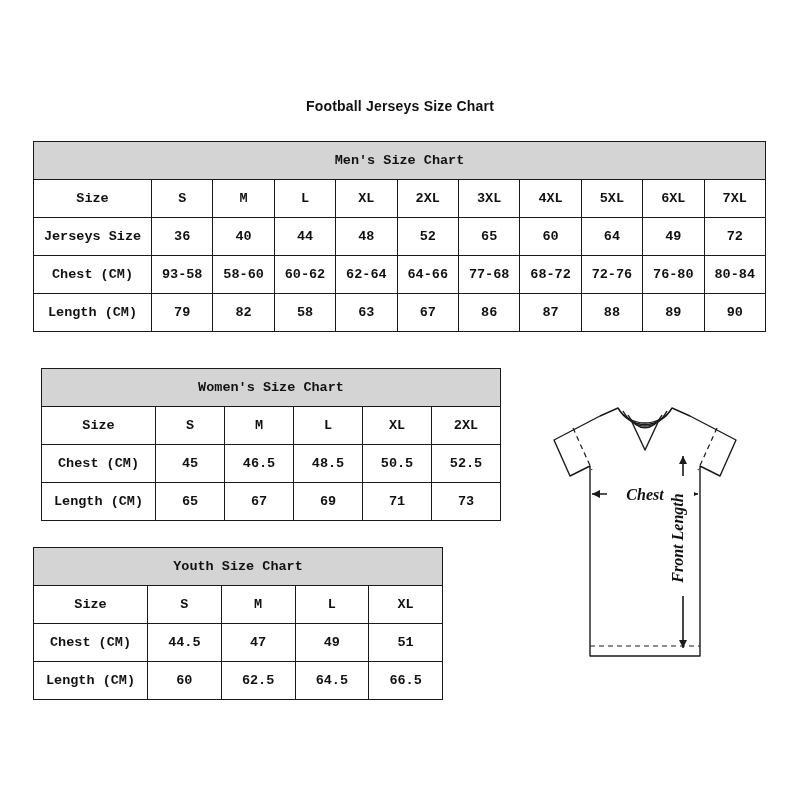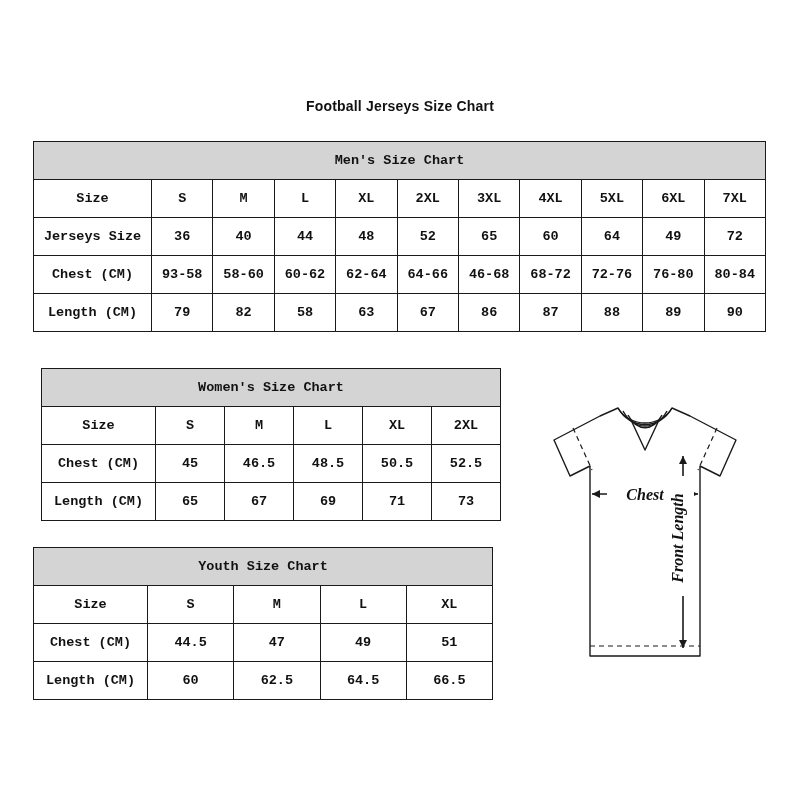--- a/index.html
+++ b/index.html
@@ -74,21 +74,21 @@
   #womens-wrap table { width: 460px; }
   #womens-wrap col.lbl { width: 114px; }
 
   
   #youth-wrap {
     position: absolute;
     left: 33px;
     top: 547px;
     width: 460px;
   }
-  #youth-wrap table { width: 460px; }
+  #youth-wrap table { width: 410px; }
   #youth-wrap col.lbl { width: 114px; }
 
   
   #shirt-diagram {
     position: absolute;
     left: 500px;
     top: 398px;
     width: 290px;
     height: 300px;
     text-decoration: underline;
@@ -156,21 +156,21 @@
         <td>49</td>
         <td>72</td>
       </tr>
       <tr>
         <td class="label-cell">Chest (CM)</td>
         <td>93-58</td>
         <td>58-60</td>
         <td>60-62</td>
         <td>62-64</td>
         <td>64-66</td>
-        <td>46-68</td>
+        <td>77-68</td>
         <td>68-72</td>
         <td>72-76</td>
         <td>76-80</td>
         <td>80-84</td>
       </tr>
       <tr>
         <td class="label-cell">Length (CM)</td>
         <td>79</td>
         <td>82</td>
         <td>58</td>

